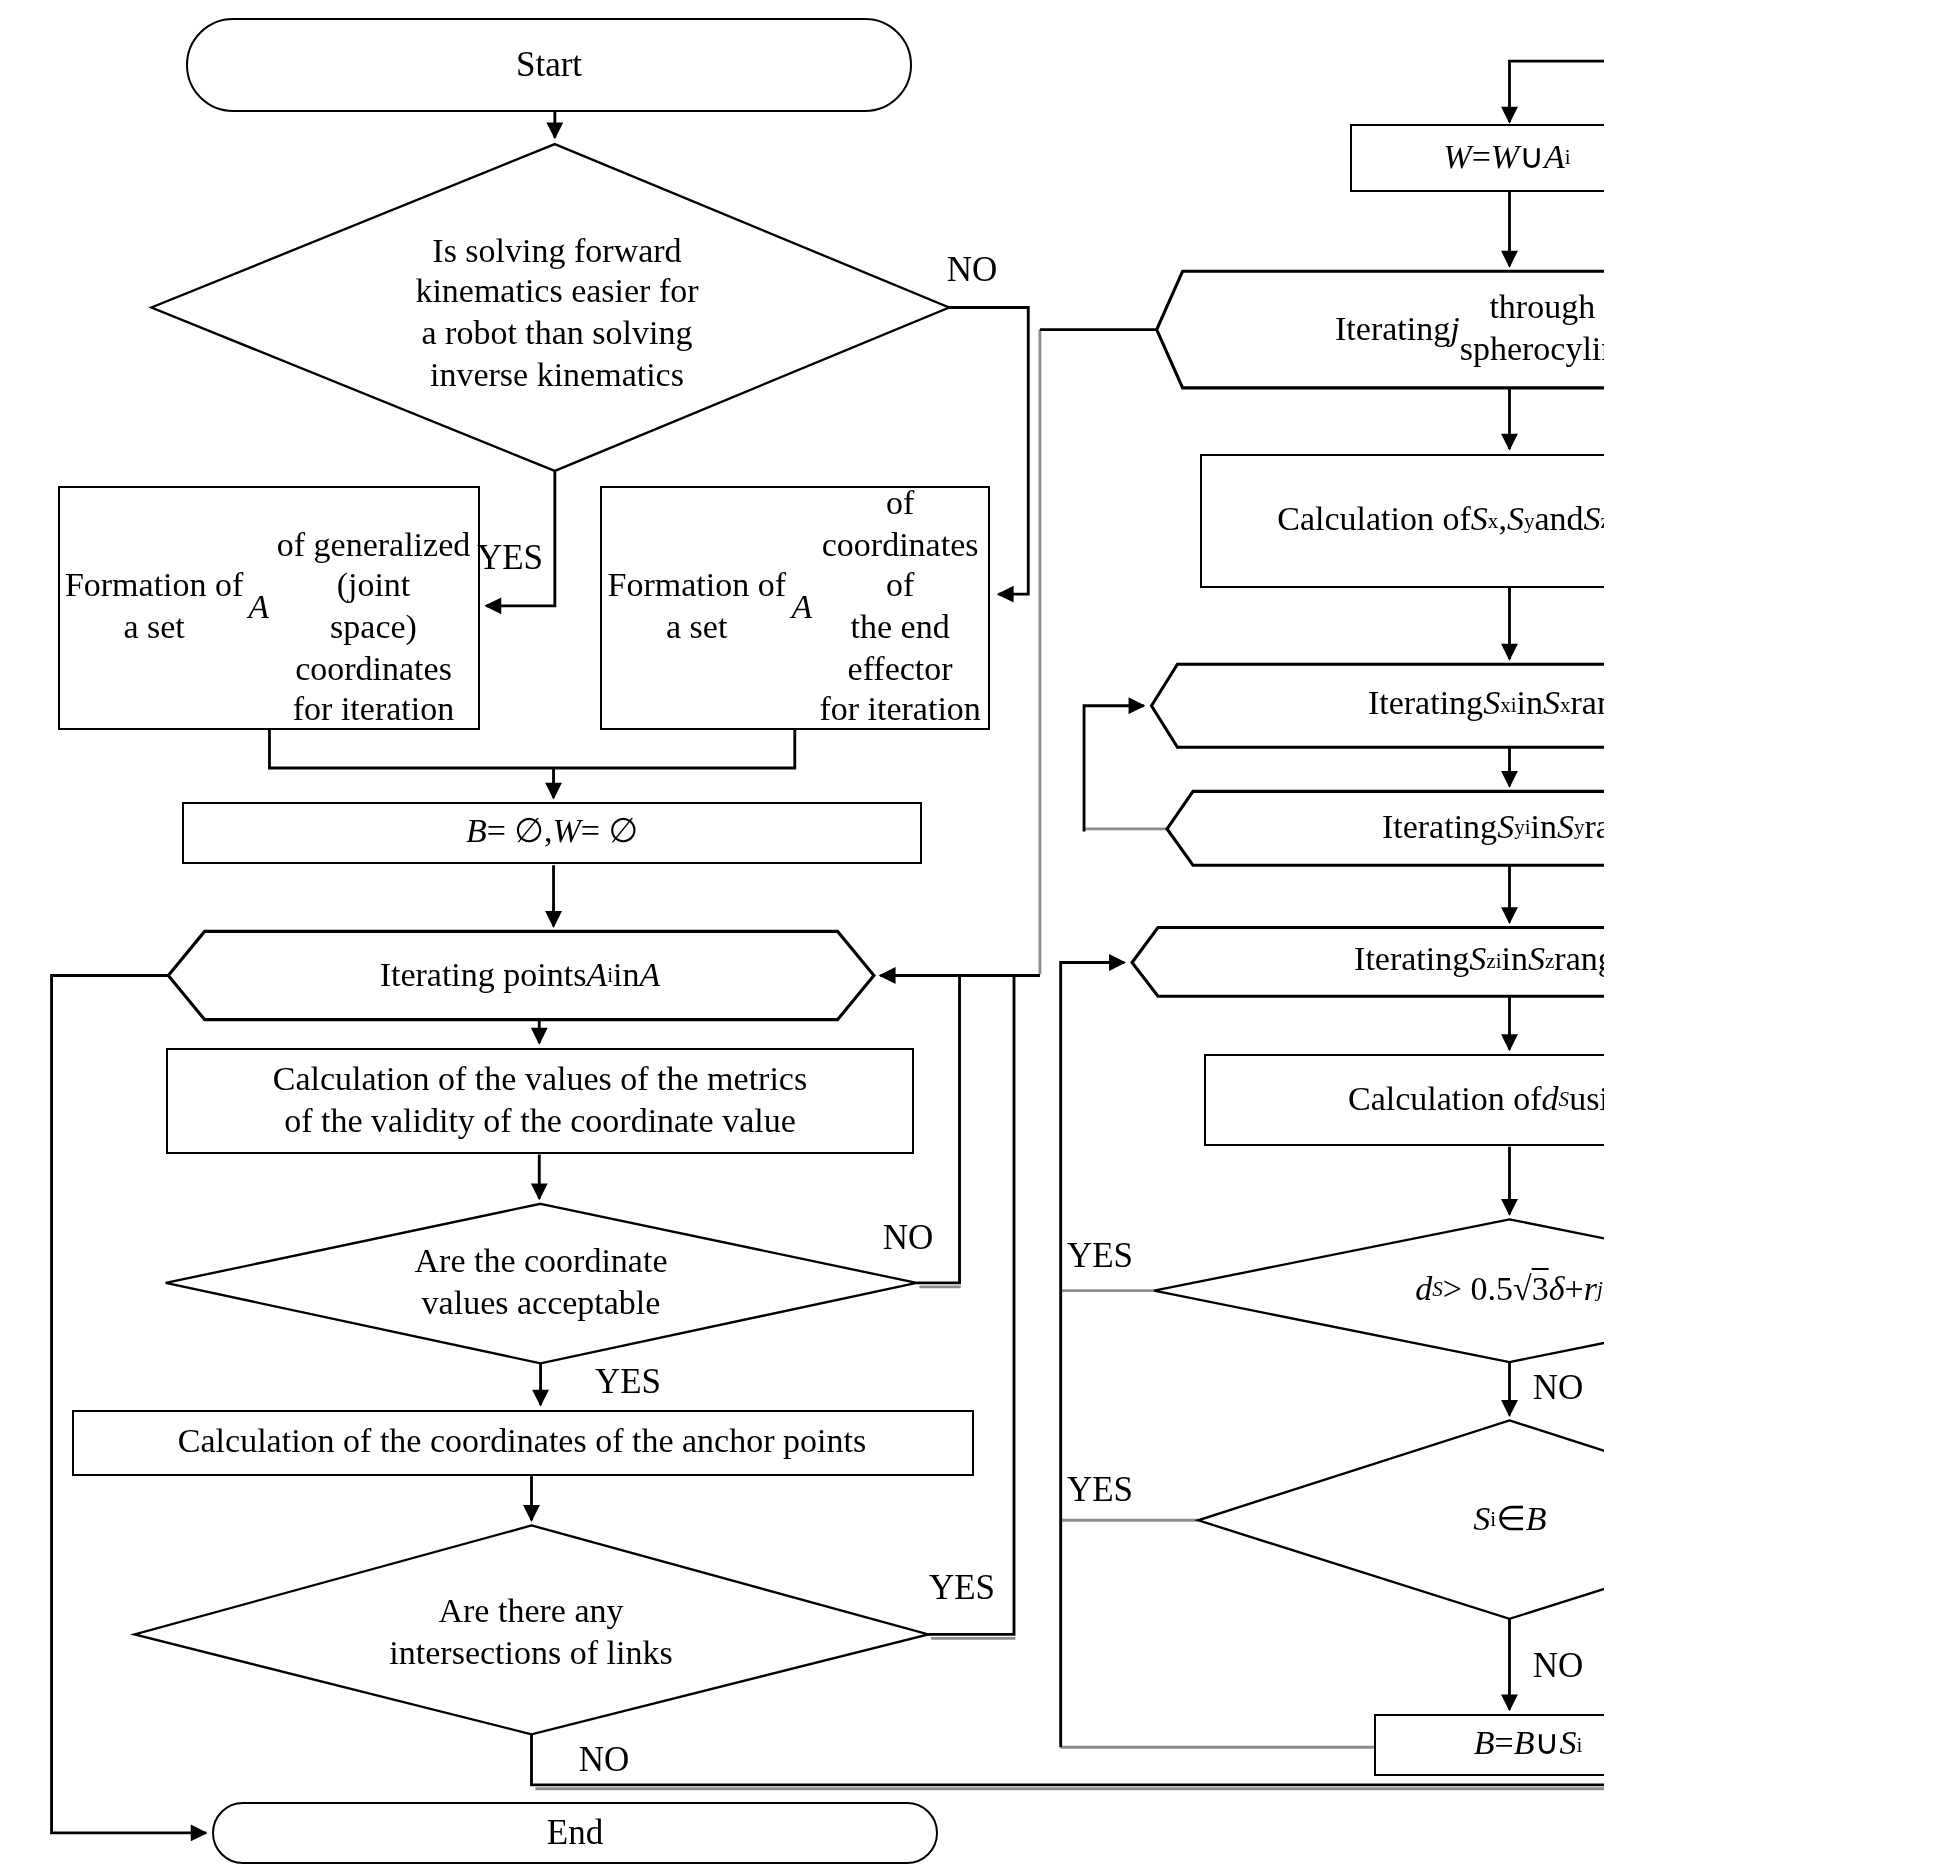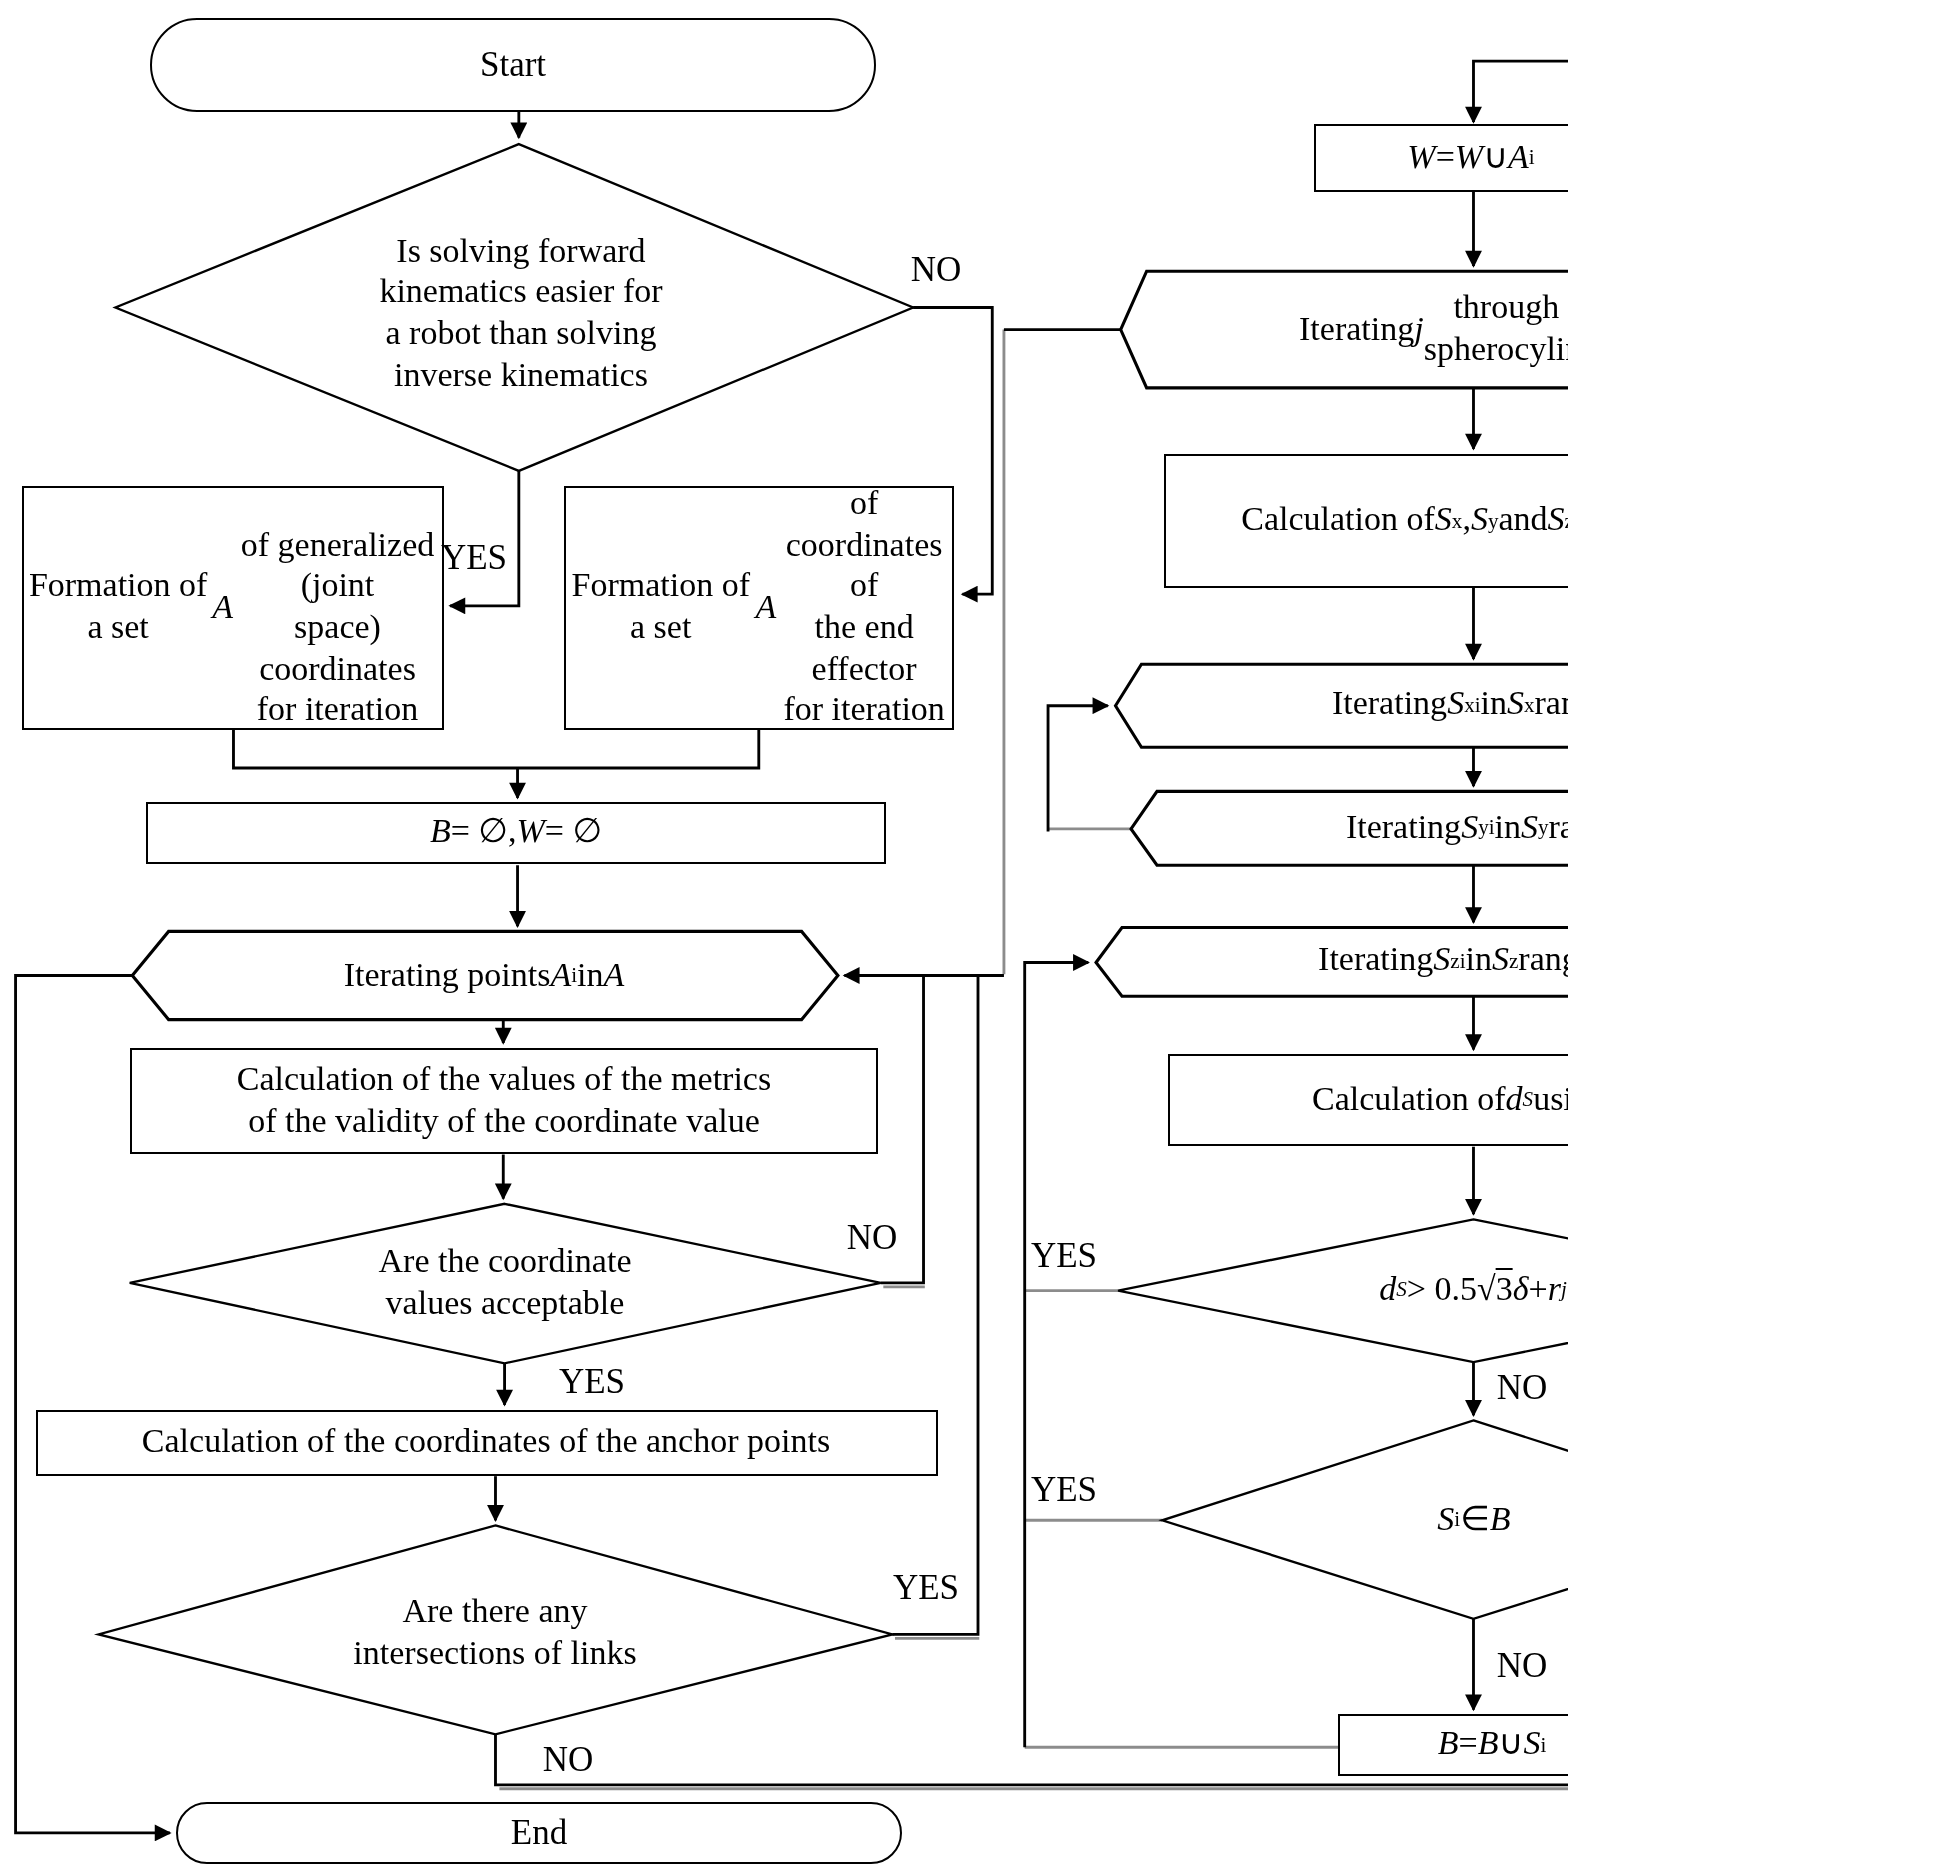--- a/index.html
+++ b/index.html
@@ -1,19 +1,19 @@
 <!DOCTYPE html>
 <html style="--line: #000000; --shadow: #8c8c8c; --bg: #ffffff; --text: #000000;font-size:10.4px"><head>
 <meta charset="utf-8">
 <style>
   :root{
     --line:#000000; --shadow:#8c8c8c; --bg:#ffffff; --text:#000000;
   }
   html,body{margin:0;padding:0;background:var(--bg);}
-  .viewport{width:1568px;height:1868px;overflow:hidden;background:var(--bg);}
+  .viewport{width:1568px;height:1868px;overflow:hidden;background:var(--bg);padding-left:36px;}
   .canvas{
     position:relative;width:978px;height:934px;background:var(--bg);
     color:var(--text);font-family:"Liberation Serif",serif;
     transform:scale(2);transform-origin:0 0;
   }
   svg.wires{position:absolute;left:0;top:0;width:978px;height:934px;}
   .wire{stroke:var(--line);stroke-width:2.2;fill:none;}
   .wireshadow{stroke:var(--shadow);stroke-width:2.2;fill:none;}
   .shape{fill:var(--bg);stroke:var(--line);}
   .dia{stroke-width:1.8;}

